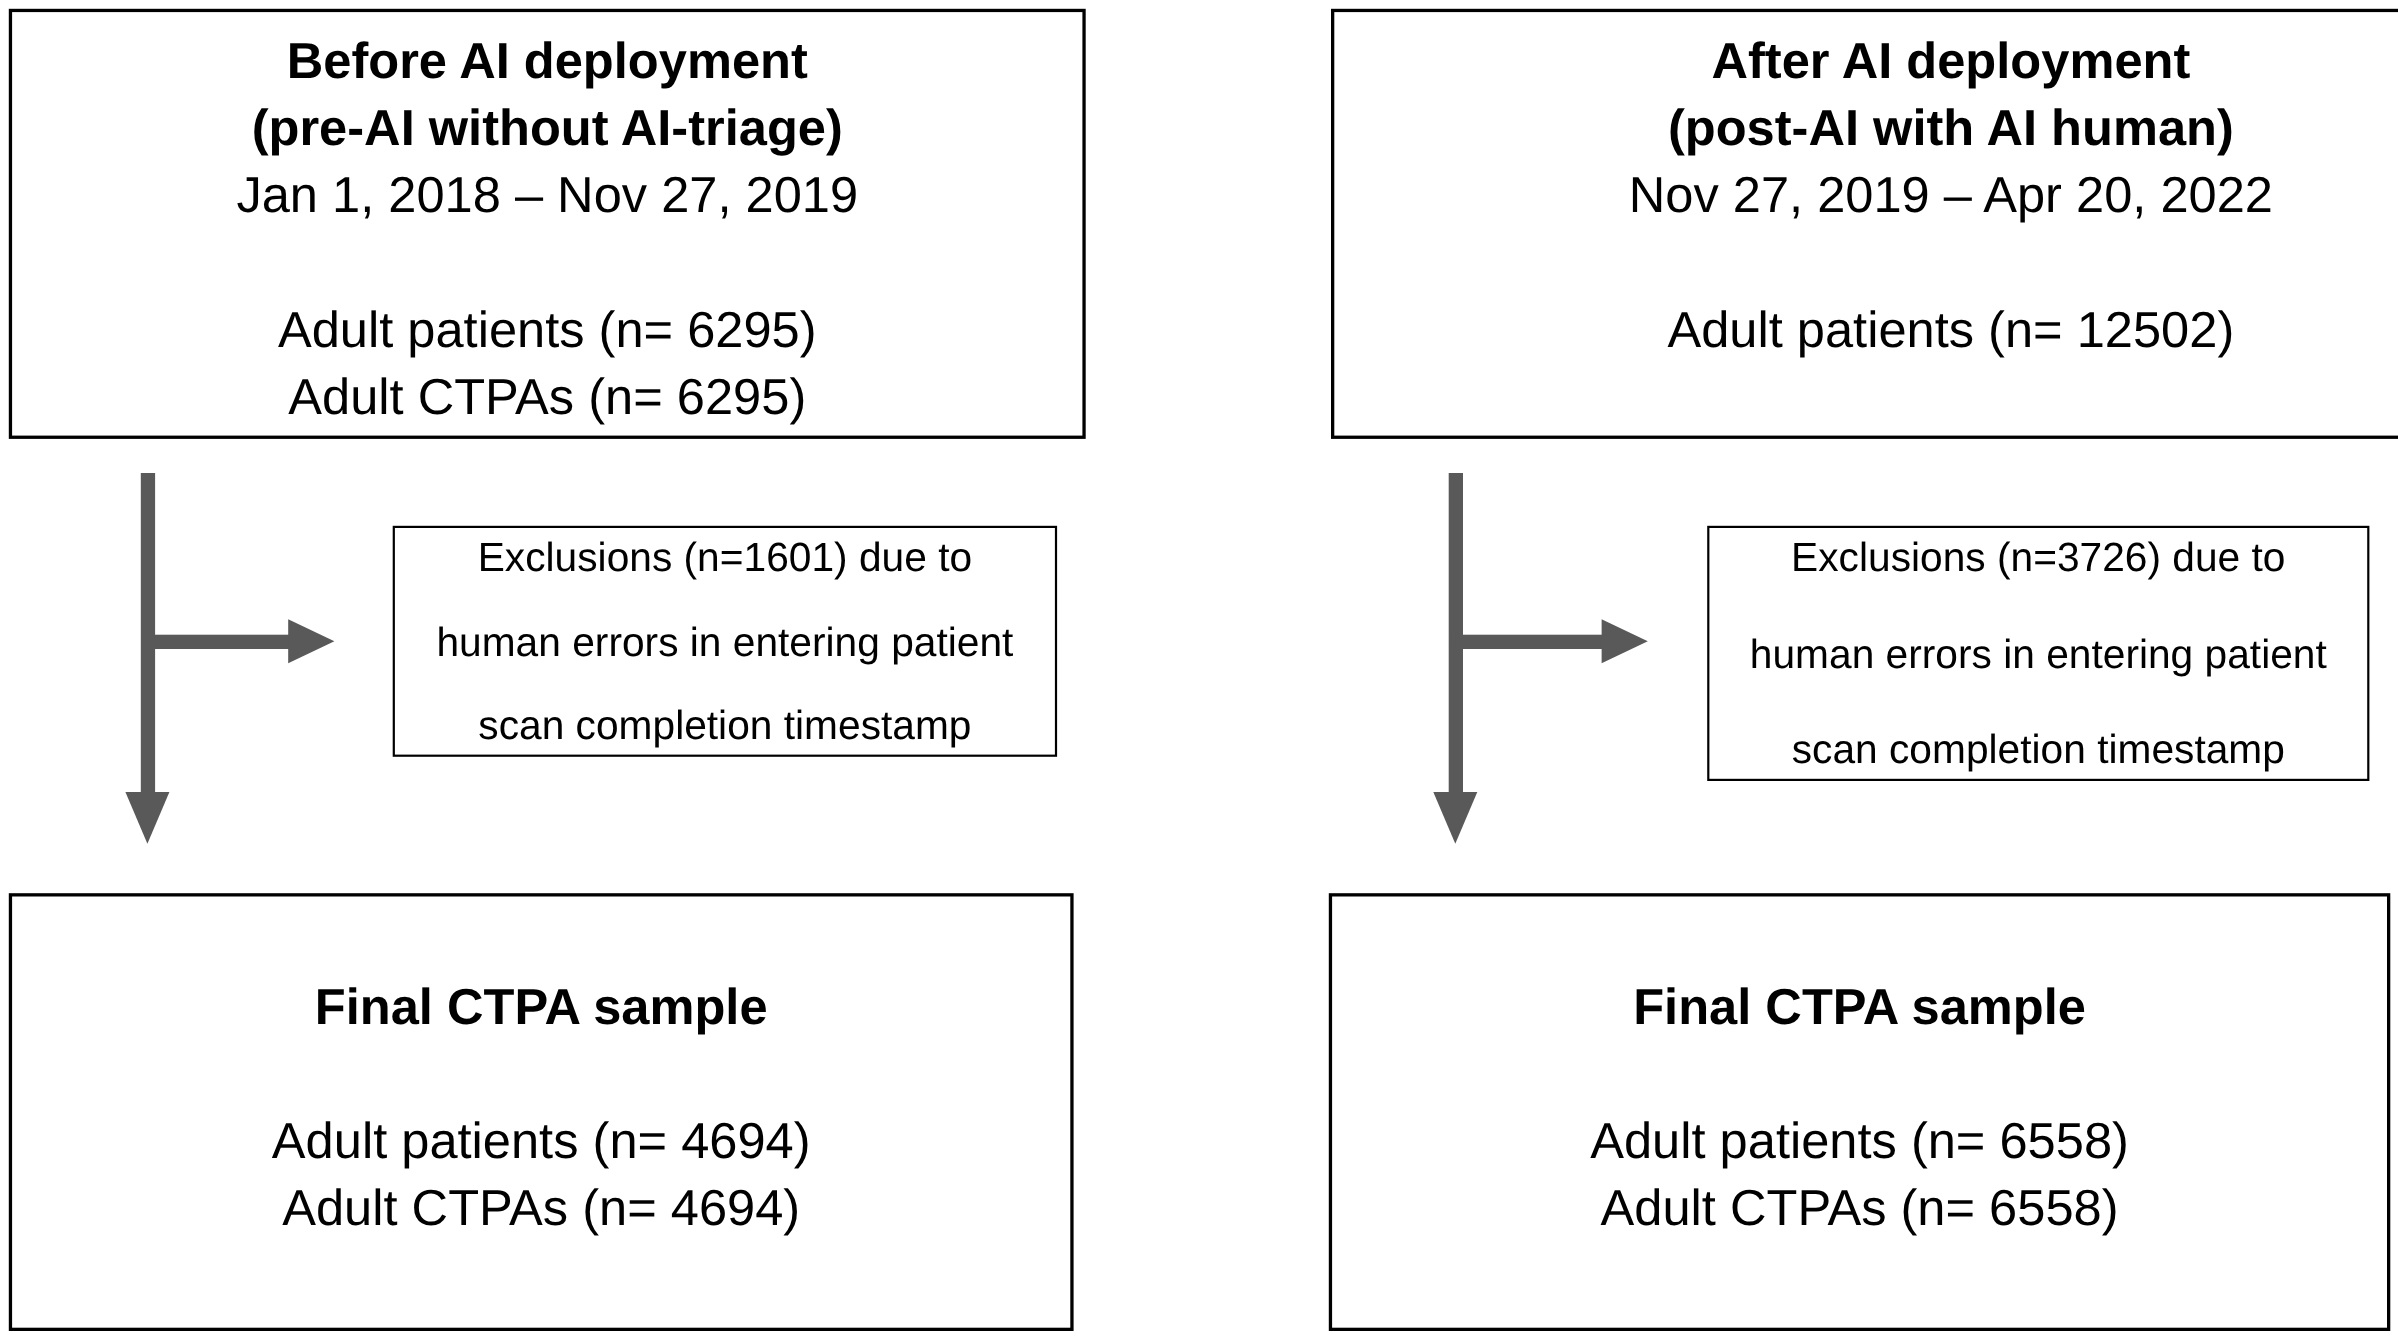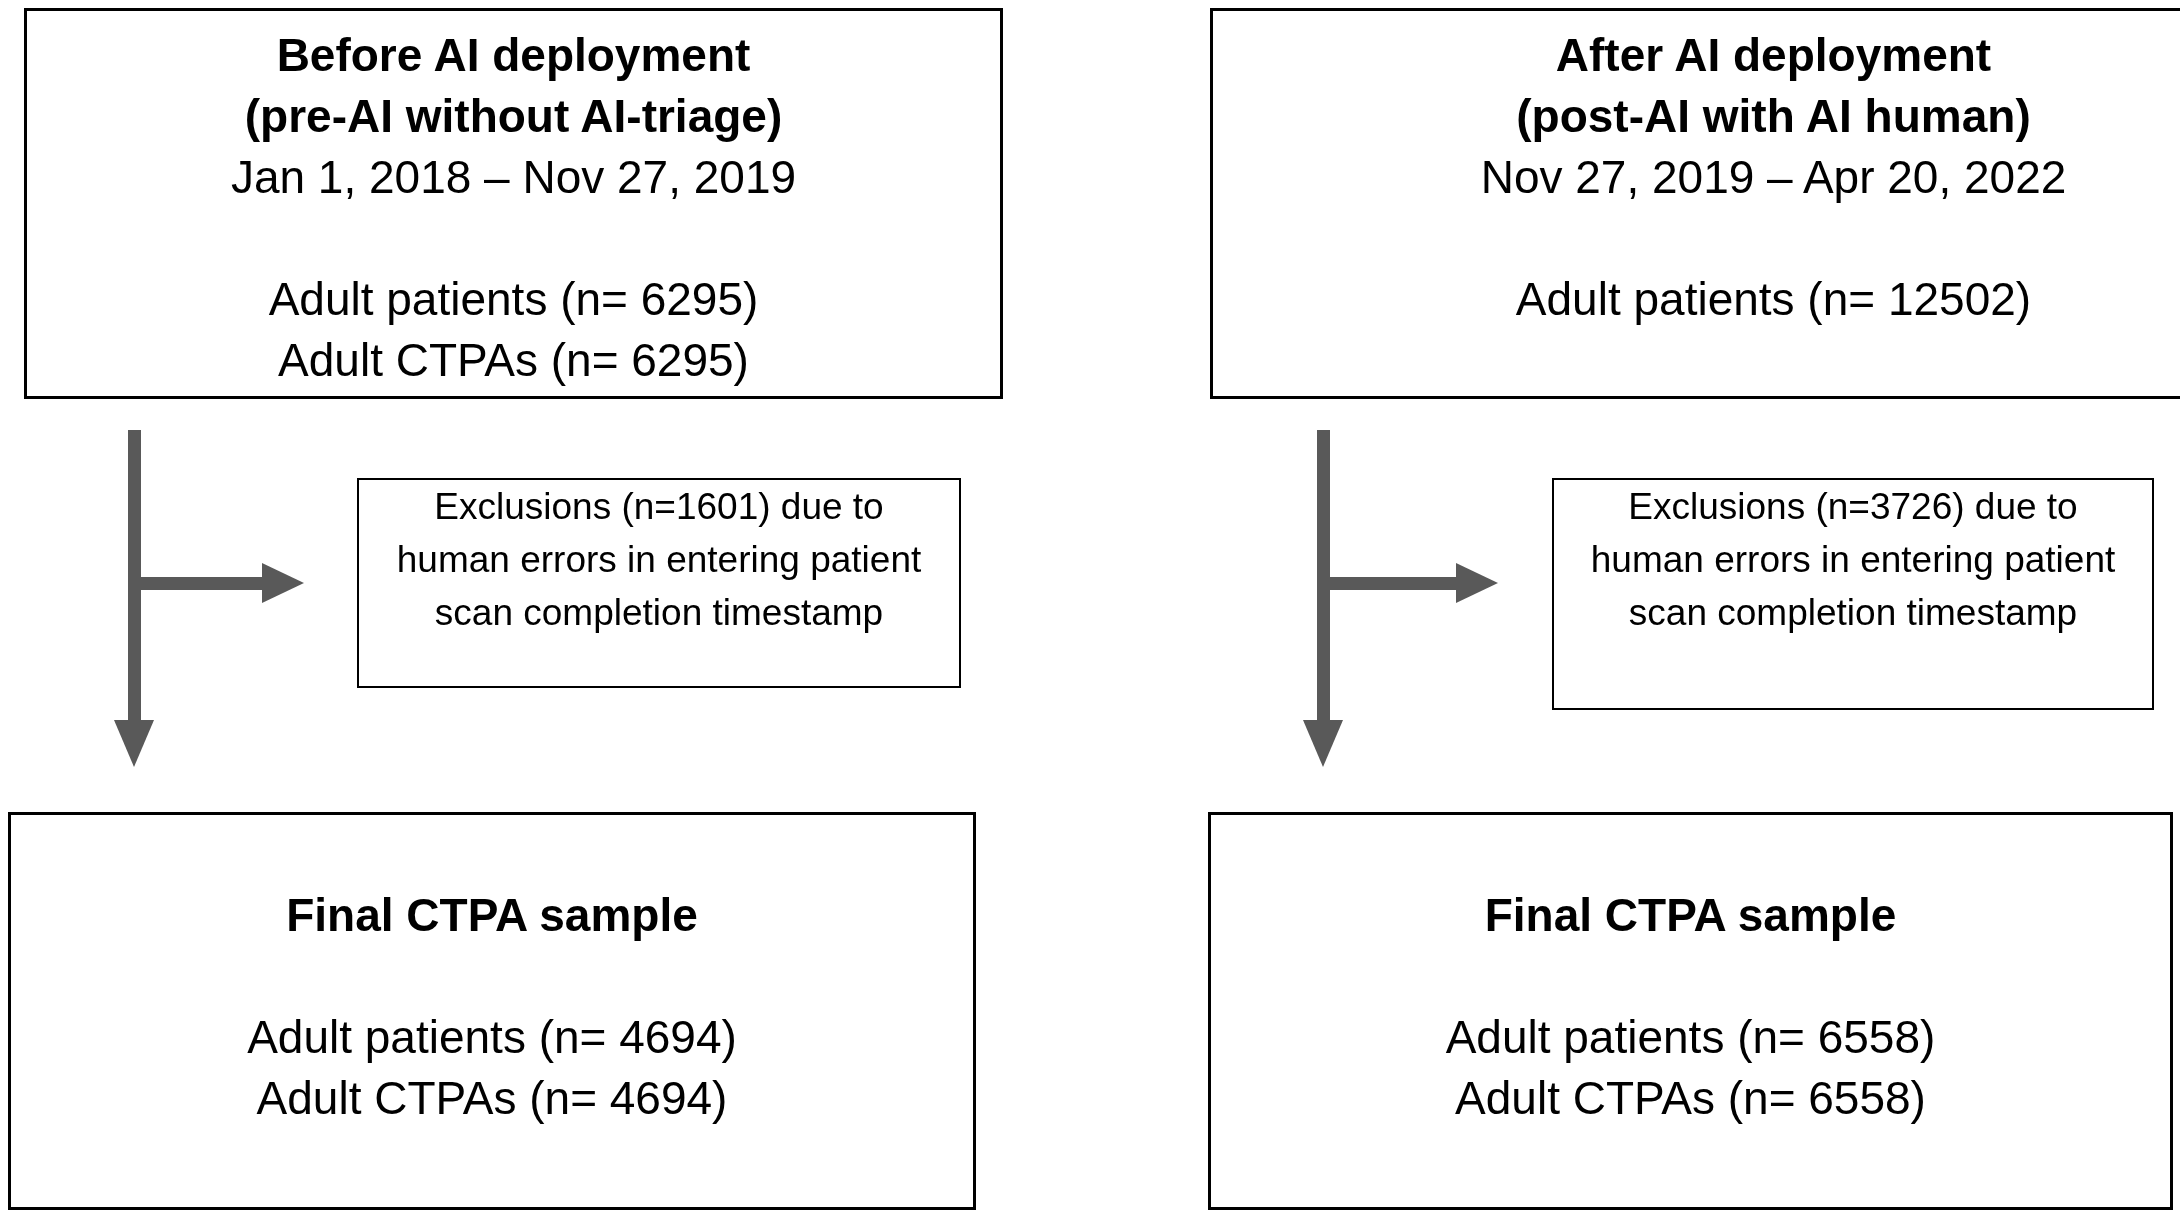--- a/index.html
+++ b/index.html
@@ -22,29 +22,29 @@
   .line {
     font-size: 46px;
     line-height: 61px;
     white-space: nowrap;
   }
   .bold { font-weight: 700; }
   .spacer { height: 61px; }
 
   
   .top-box { padding-top: 14px; }
-  .box-top-left  { left: 8px;    top: 8px; width: 979px; height: 391px; margin-left: 16px; }
+  .box-top-left  { left: 8px;    top: 8px; width: 979px; height: 391px; }
   .box-top-right { left: 1210px; top: 8px; width: 1127px; height: 391px; }
 
   
   .excl {
     border-width: 2px;
     display: flex;
     flex-direction: column;
-    justify-content: flex-start;
+    justify-content: space-between;
     align-items: center;
   }
   .excl .line { font-size: 37px; line-height: 53px; }
   .box-excl-left  { left: 357px;  top: 478px; width: 604px; height: 210px; }
   .box-excl-right { left: 1552px; top: 478px; width: 602px; height: 232px; }
 
   
   .final-box { padding-top: 70px; }
   .box-final-left  { left: 8px;    top: 812px; width: 968px; height: 398px; }
   .box-final-right { left: 1208px; top: 812px; width: 965px; height: 398px; }

